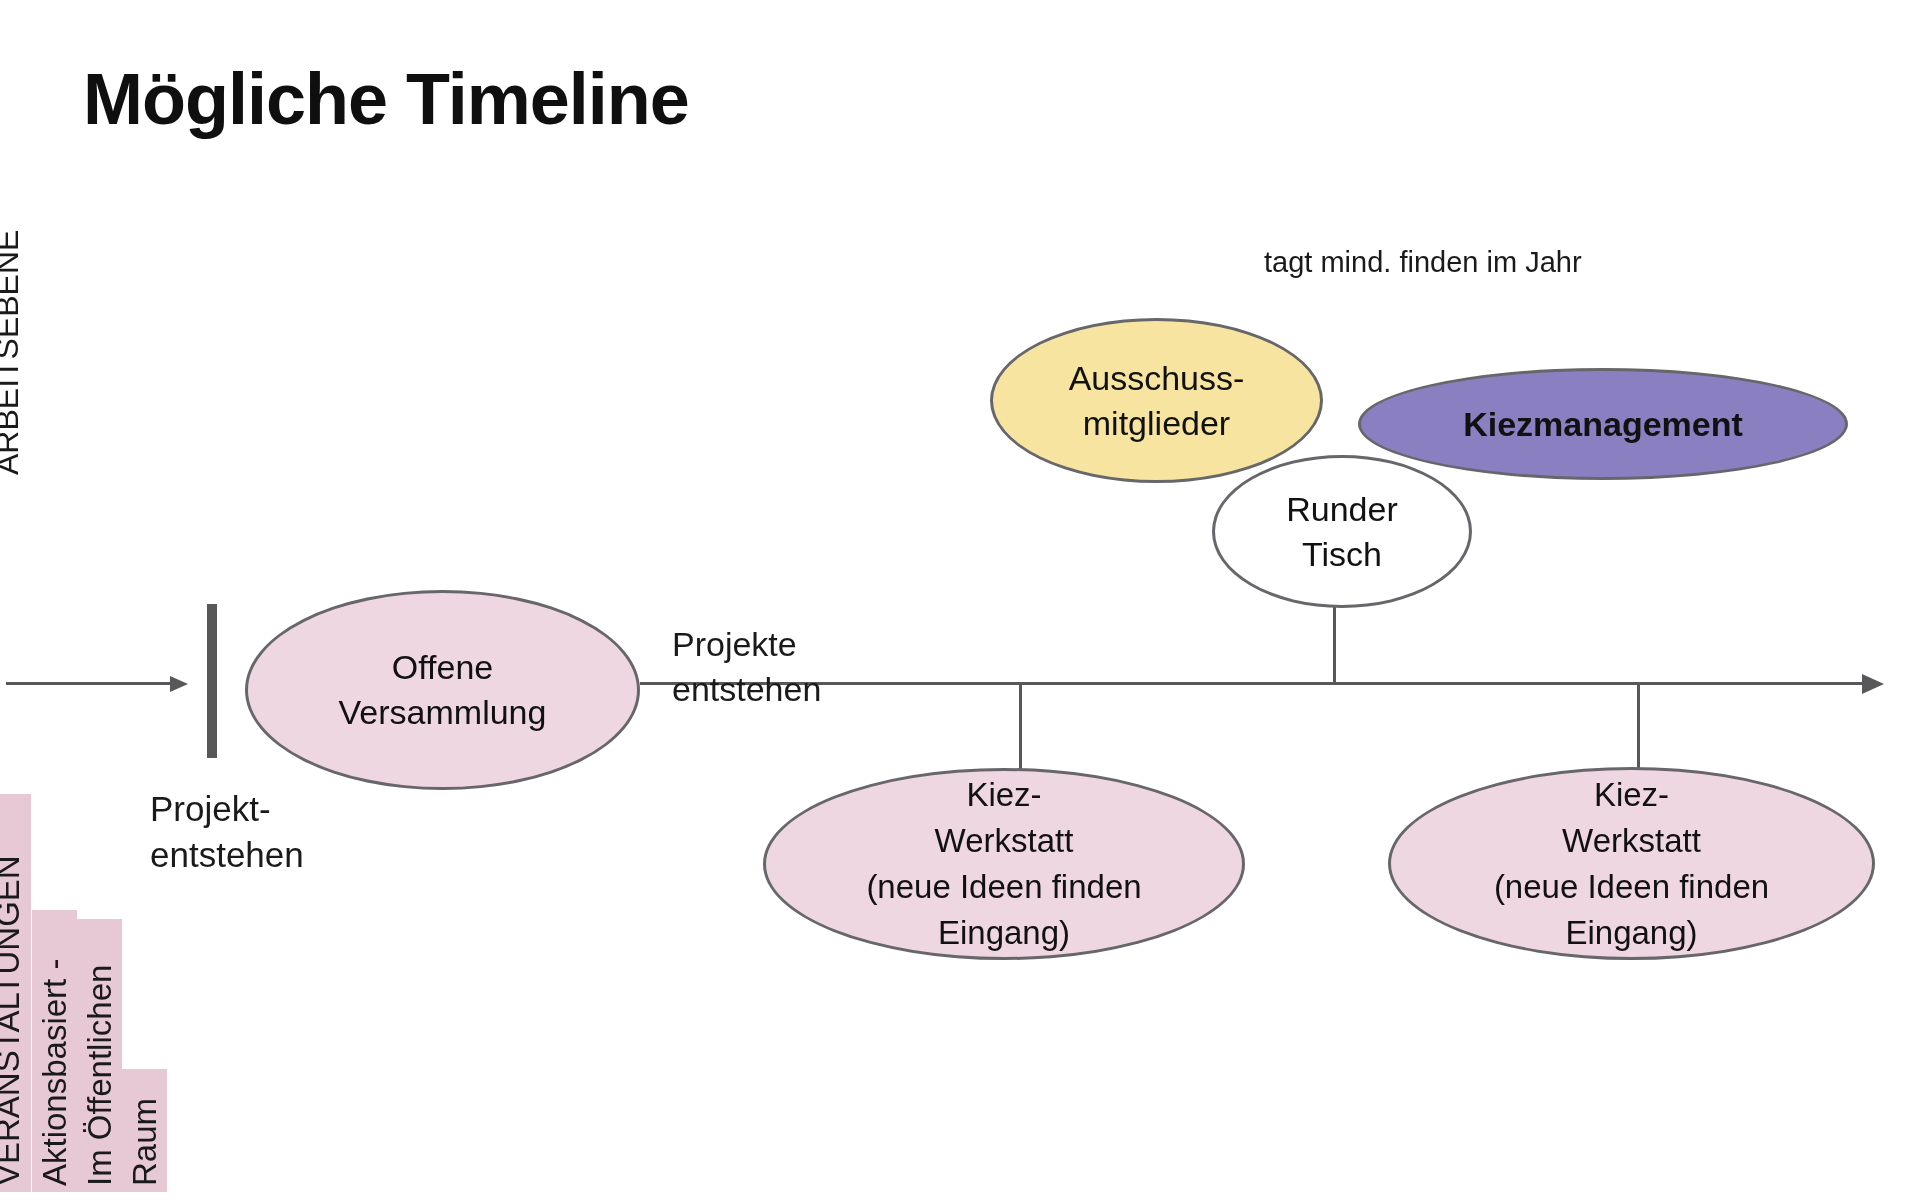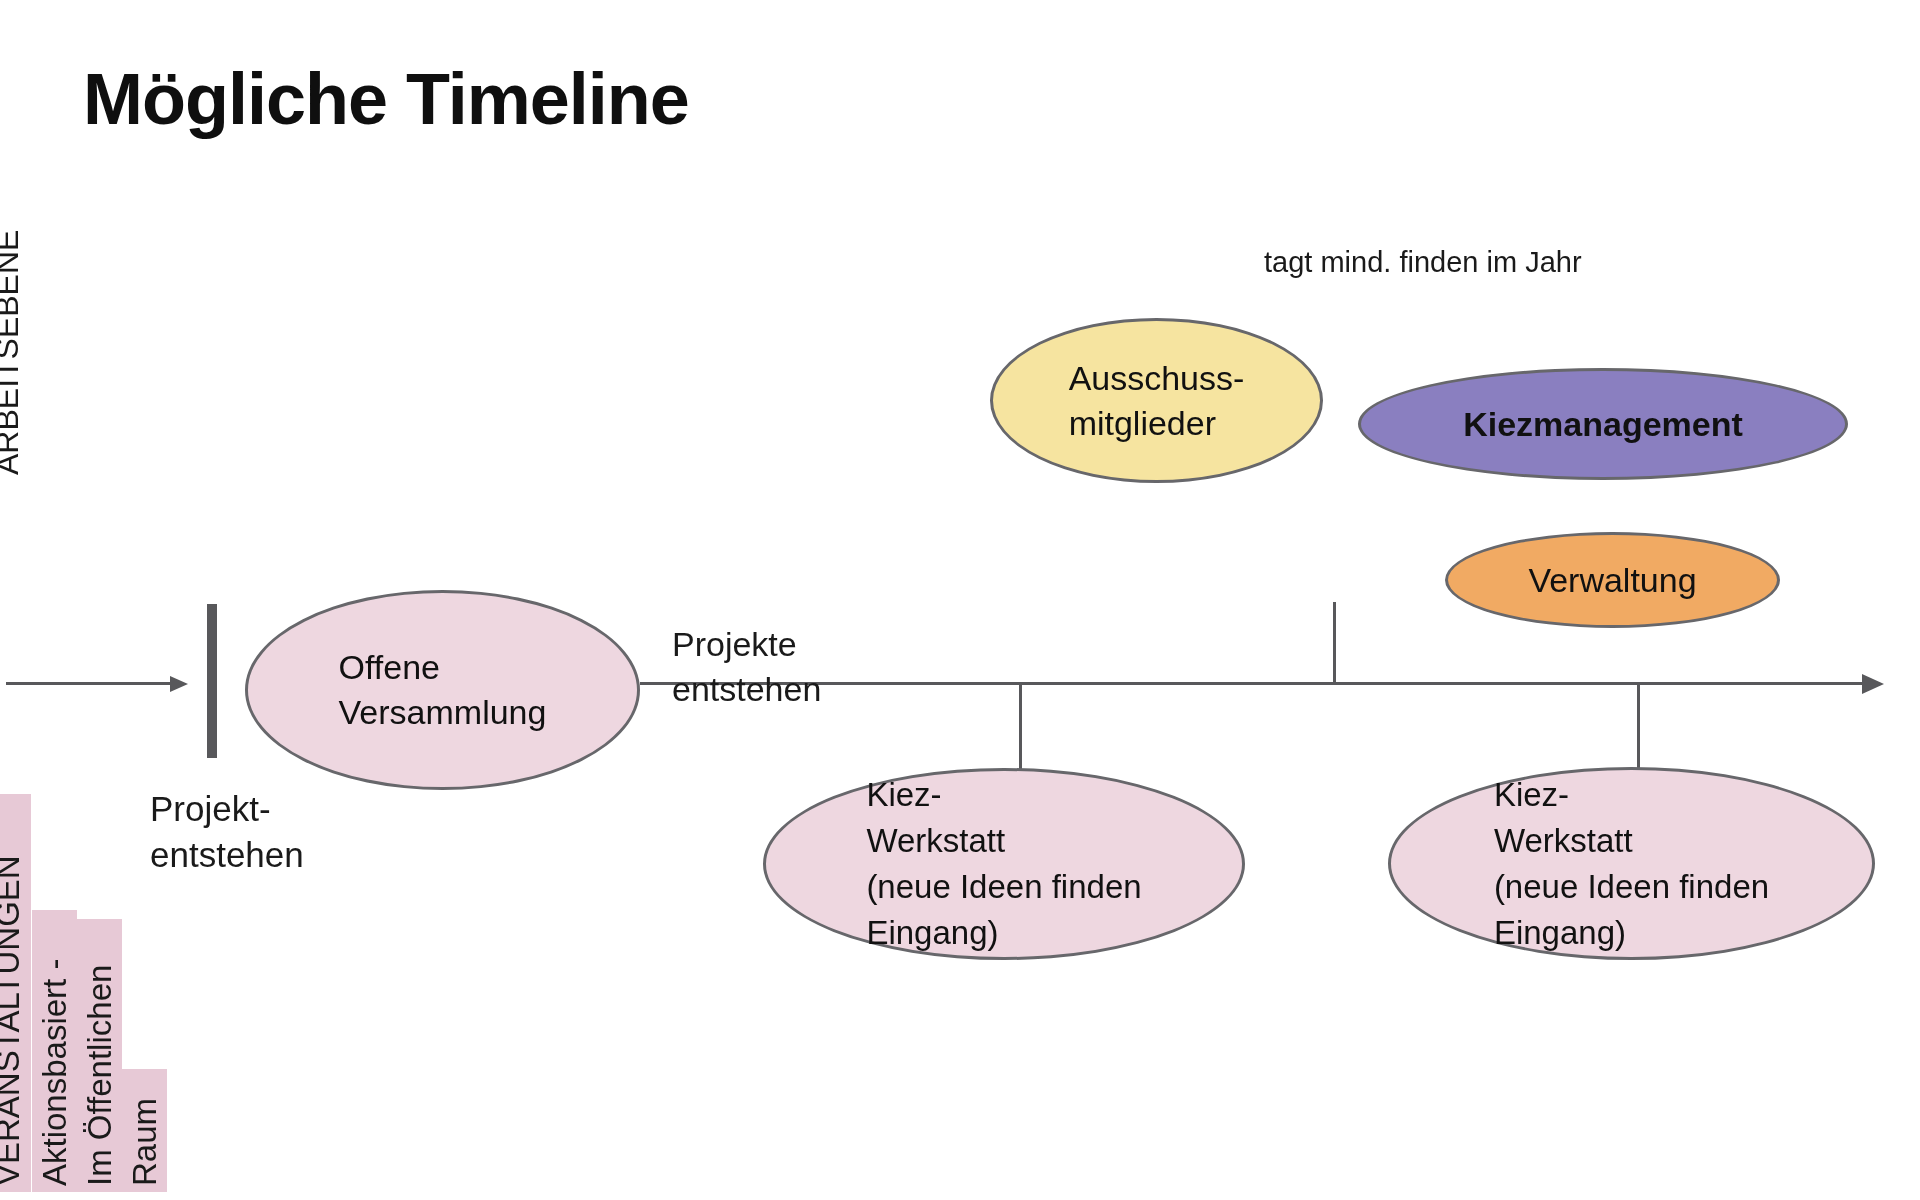--- a/index.html
+++ b/index.html
@@ -25,21 +25,21 @@
   
   .hline{position:absolute;height:3px;background:#58585b;}
   .vline{position:absolute;width:3px;background:#58585b;z-index:1;}
   .vbar{position:absolute;left:207px;top:604px;width:10px;height:154px;background:#58585b;}
   .arrowhead{position:absolute;width:0;height:0;}
   .ah-small{border-top:8px solid transparent;border-bottom:8px solid transparent;border-left:18px solid #58585b;}
   .ah-big{border-top:10px solid transparent;border-bottom:10px solid transparent;border-left:22px solid #58585b;}
   
   .node{
     position:absolute;border:3px solid #67676b;border-radius:50%;
-    display:flex;align-items:center;justify-content:center;text-align:left;
+    display:flex;align-items:center;justify-content:center;text-align:center;
     box-sizing:border-box;z-index:2;
   }
   .node .lbl{white-space:pre-line;font-size:34px;line-height:45px;color:#111111;}
   .n-offene{left:245px;top:590px;width:395px;height:200px;background:#eed7e0;}
   .n-ausschuss{left:990px;top:318px;width:333px;height:165px;background:#f6e4a0;}
   .n-kiezmanagement{left:1358px;top:368px;width:490px;height:112px;background:#8a7fc0;font-weight:bold;}
   .n-runder{left:1212px;top:455px;width:260px;height:153px;background:#ffffff;z-index:3;}
   .n-ags{left:1057px;top:542px;width:180px;height:115px;background:#c694ad;}
   .n-verwaltung{left:1445px;top:532px;width:335px;height:96px;background:#f1aa63;}
   .n-kiez1{left:763px;top:768px;width:482px;height:192px;background:#eed7e0;}
@@ -81,22 +81,23 @@
     <span class="lbl">Offene
 Versammlung</span>
   </div>
   <div class="node n-ausschuss">
     <span class="lbl">Ausschuss-
 mitglieder</span>
   </div>
   <div class="node n-kiezmanagement">
     <span class="lbl">Kiezmanagement</span>
   </div>
-  <div class="node n-verwaltung">
-    <span class="lbl">Verwaltung</span>
+  <div class="node n-runder">
+    <span class="lbl">Runder
+Tisch</span>
   </div>
   <div class="node n-kiez1">
     <span class="lbl">Kiez-
 Werkstatt
 (neue Ideen finden
 Eingang)</span>
   </div>
   <div class="node n-kiez2">
     <span class="lbl">Kiez-
 Werkstatt

